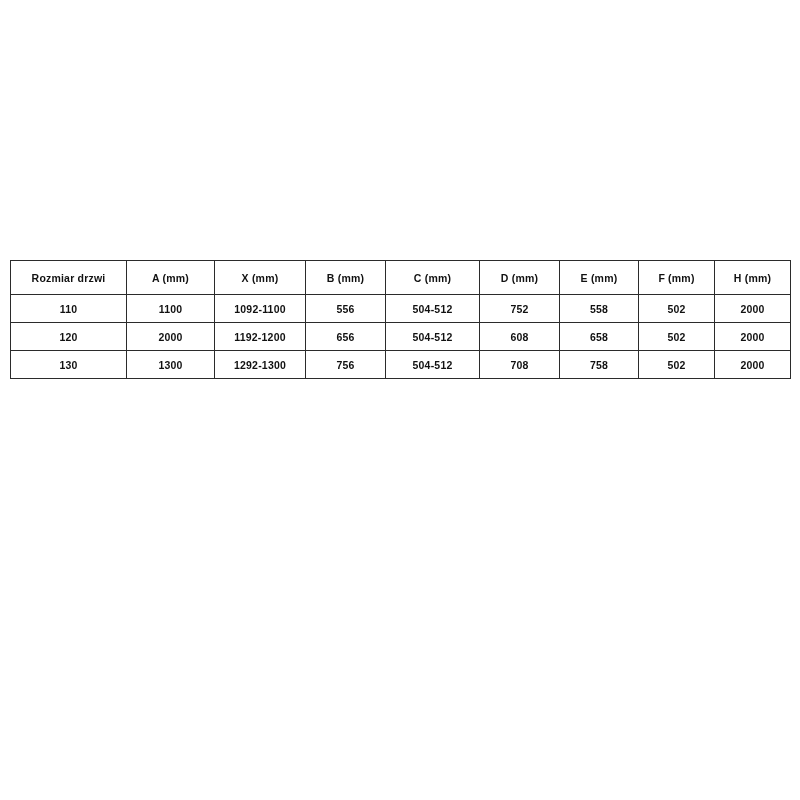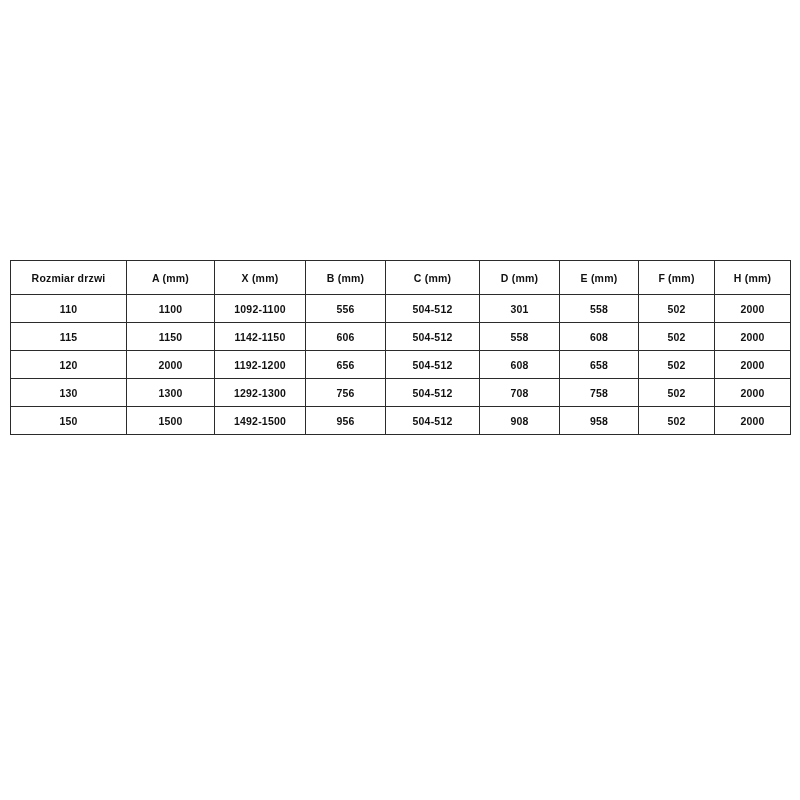--- a/index.html
+++ b/index.html
@@ -87,33 +87,22 @@
           <th>H (mm)</th>
         </tr>
       </thead>
       <tbody>
         <tr>
           <td>110</td>
           <td>1100</td>
           <td>1092-1100</td>
           <td>556</td>
           <td>504-512</td>
-          <td>301</td>
+          <td>752</td>
           <td>558</td>
-          <td>502</td>
-          <td>2000</td>
-        </tr>
-        <tr>
-          <td>115</td>
-          <td>1150</td>
-          <td>1142-1150</td>
-          <td>606</td>
-          <td>504-512</td>
-          <td>558</td>
-          <td>608</td>
           <td>502</td>
           <td>2000</td>
         </tr>
         <tr>
           <td>120</td>
           <td>2000</td>
           <td>1192-1200</td>
           <td>656</td>
           <td>504-512</td>
           <td>608</td>
@@ -125,27 +114,16 @@
           <td>130</td>
           <td>1300</td>
           <td>1292-1300</td>
           <td>756</td>
           <td>504-512</td>
           <td>708</td>
           <td>758</td>
           <td>502</td>
           <td>2000</td>
         </tr>
-        <tr>
-          <td>150</td>
-          <td>1500</td>
-          <td>1492-1500</td>
-          <td>956</td>
-          <td>504-512</td>
-          <td>908</td>
-          <td>958</td>
-          <td>502</td>
-          <td>2000</td>
-        </tr>
       </tbody>
     </table>
   </div>
 </div>
 
 </body></html>

